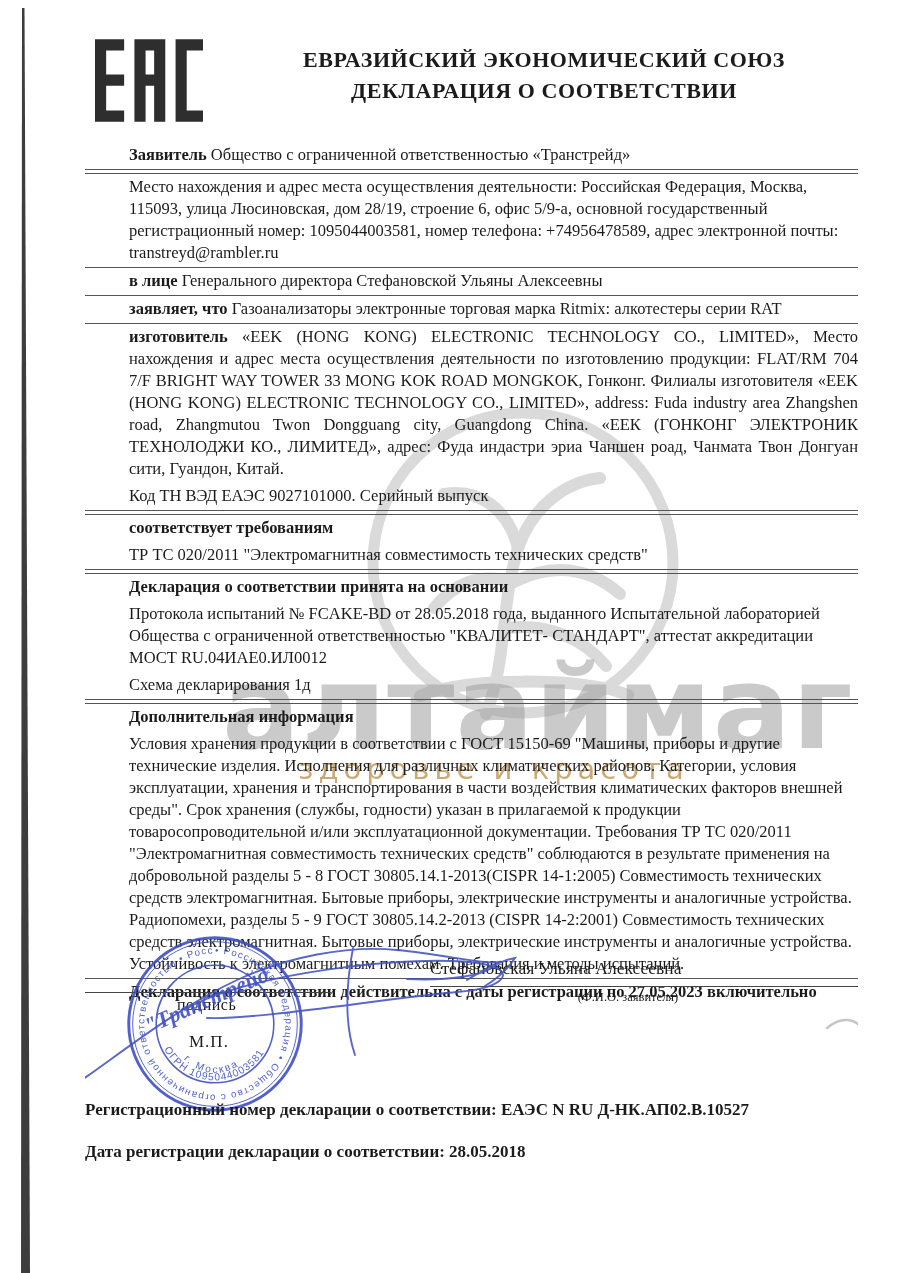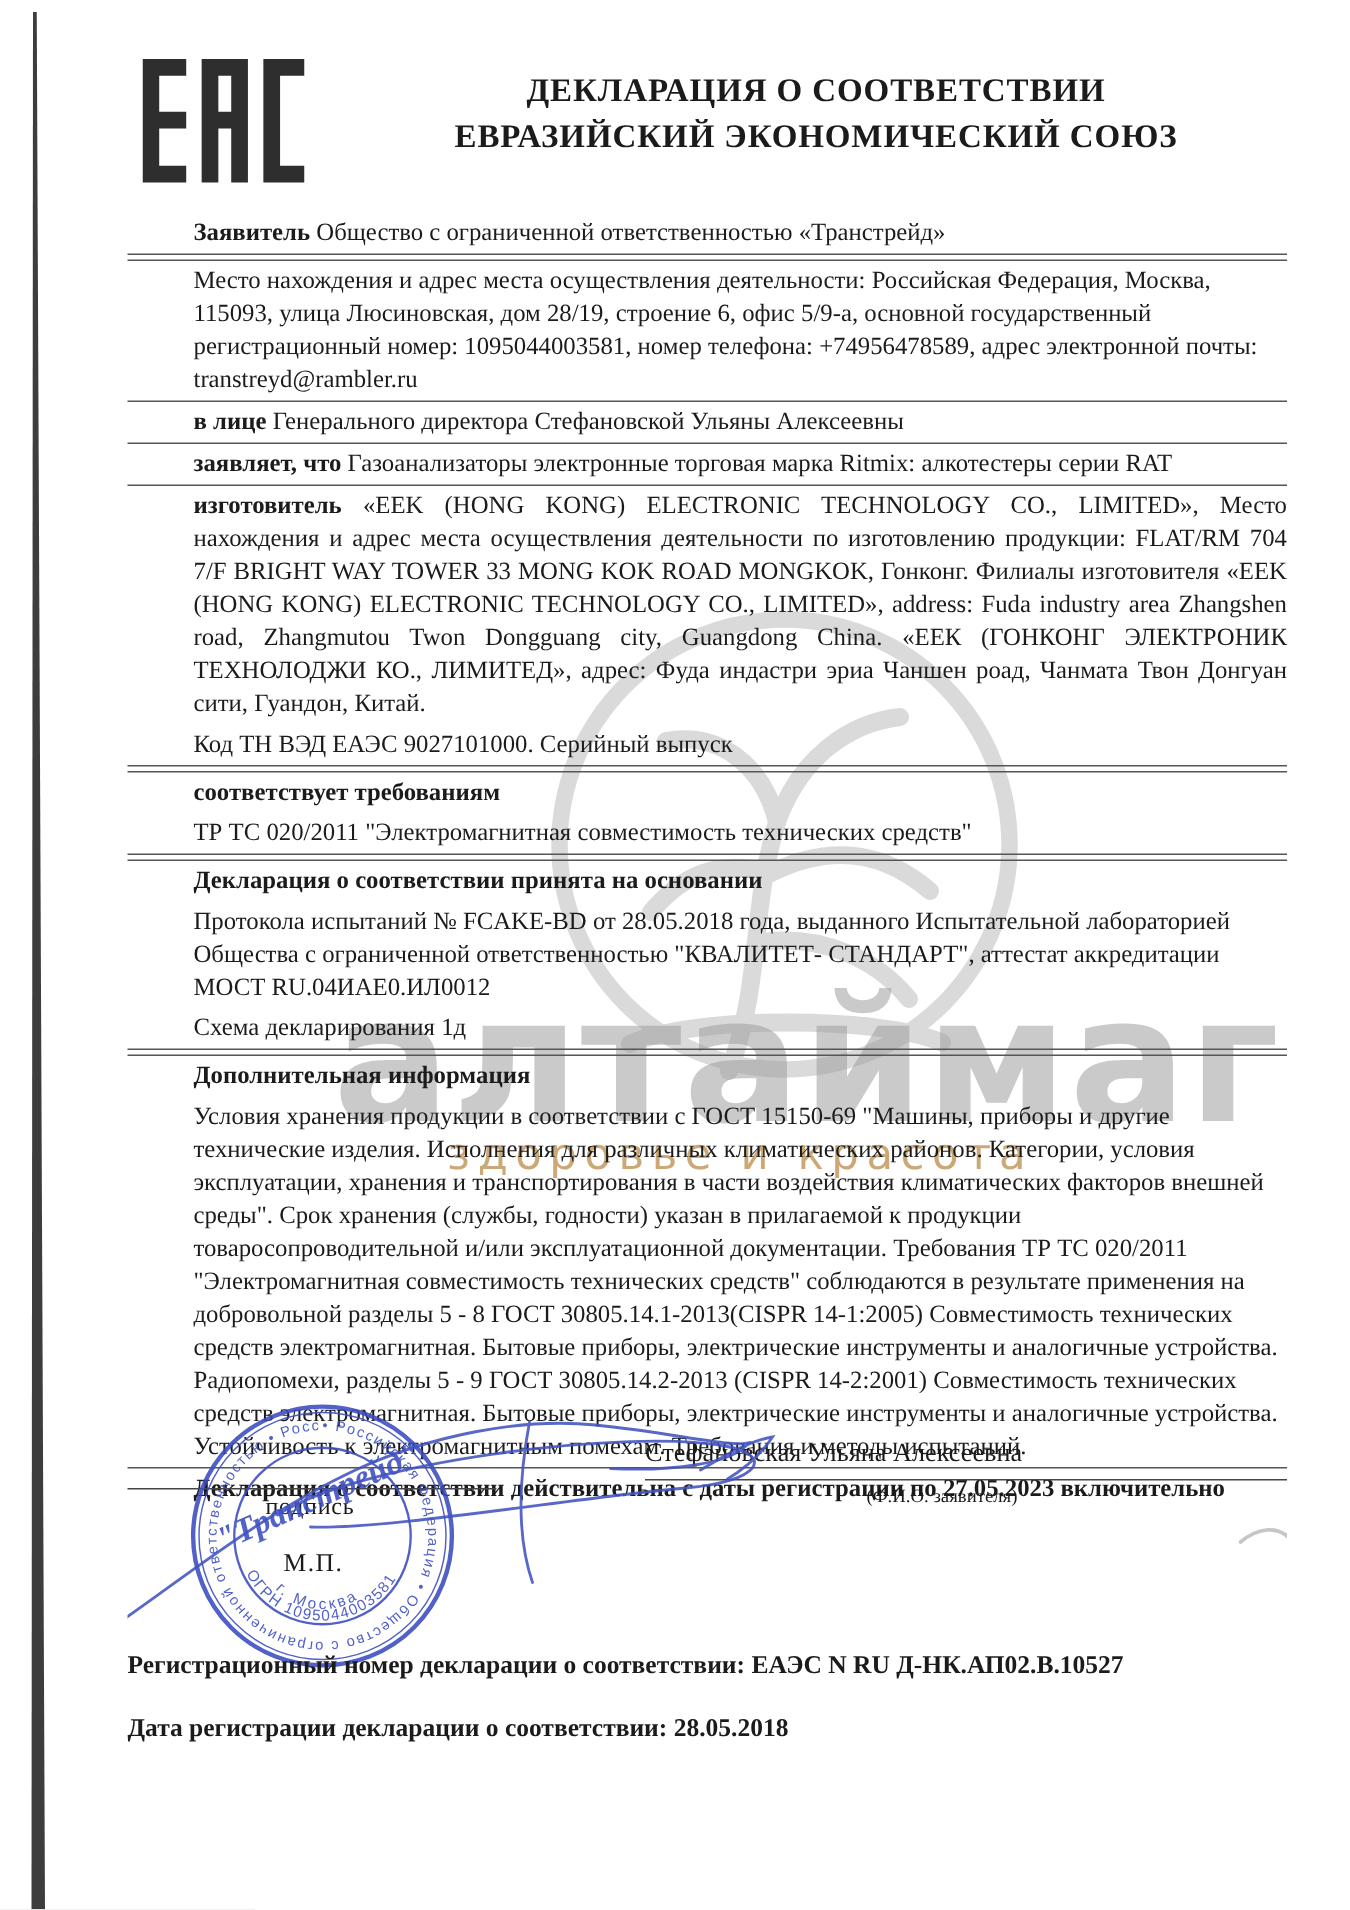--- a/index.html
+++ b/index.html
@@ -63,22 +63,22 @@
 
   <svg class="eac-logo" width="108" height="95" viewBox="0 0 126 96">
     <g fill="#2e2e2e">
       <path d="M0 0 h13 v96 h-13 z M13 0 h21 v13 h-21 z M13 41 h21 v13 h-21 z M13 83 h21 v13 h-21 z"></path>
       <path d="M46 0 h13 v96 h-13 z M69 0 h13 v96 h-13 z M46 0 h36 v13 h-36 z M46 41 h36 v13 h-36 z"></path>
       <path d="M94 0 h13 v96 h-13 z M107 0 h19 v13 h-19 z M107 83 h19 v13 h-19 z"></path>
     </g>
   </svg>
 
   <div class="header-titles">
+    <div>ЕВРАЗИЙСКИЙ ЭКОНОМИЧЕСКИЙ СОЮЗ</div>
     <div>ДЕКЛАРАЦИЯ О СООТВЕТСТВИИ</div>
-    <div>ЕВРАЗИЙСКИЙ ЭКОНОМИЧЕСКИЙ СОЮЗ</div>
   </div>
 
   <svg class="wm-tree" width="330" height="330" viewBox="0 0 330 330">
     <g fill="none" stroke="#b3b3b3" stroke-width="12" stroke-linecap="round">
       <circle cx="165" cy="165" r="150" stroke-width="11"></circle>
       <path d="M128,316 C150,258 142,210 160,150"></path>
       <path d="M160,150 C175,108 207,84 242,80"></path>
       <path d="M156,184 C196,164 232,170 262,196"></path>
       <path d="M150,230 C190,225 226,241 248,268"></path>
       <path d="M160,150 C150,110 120,90 86,96"></path>

